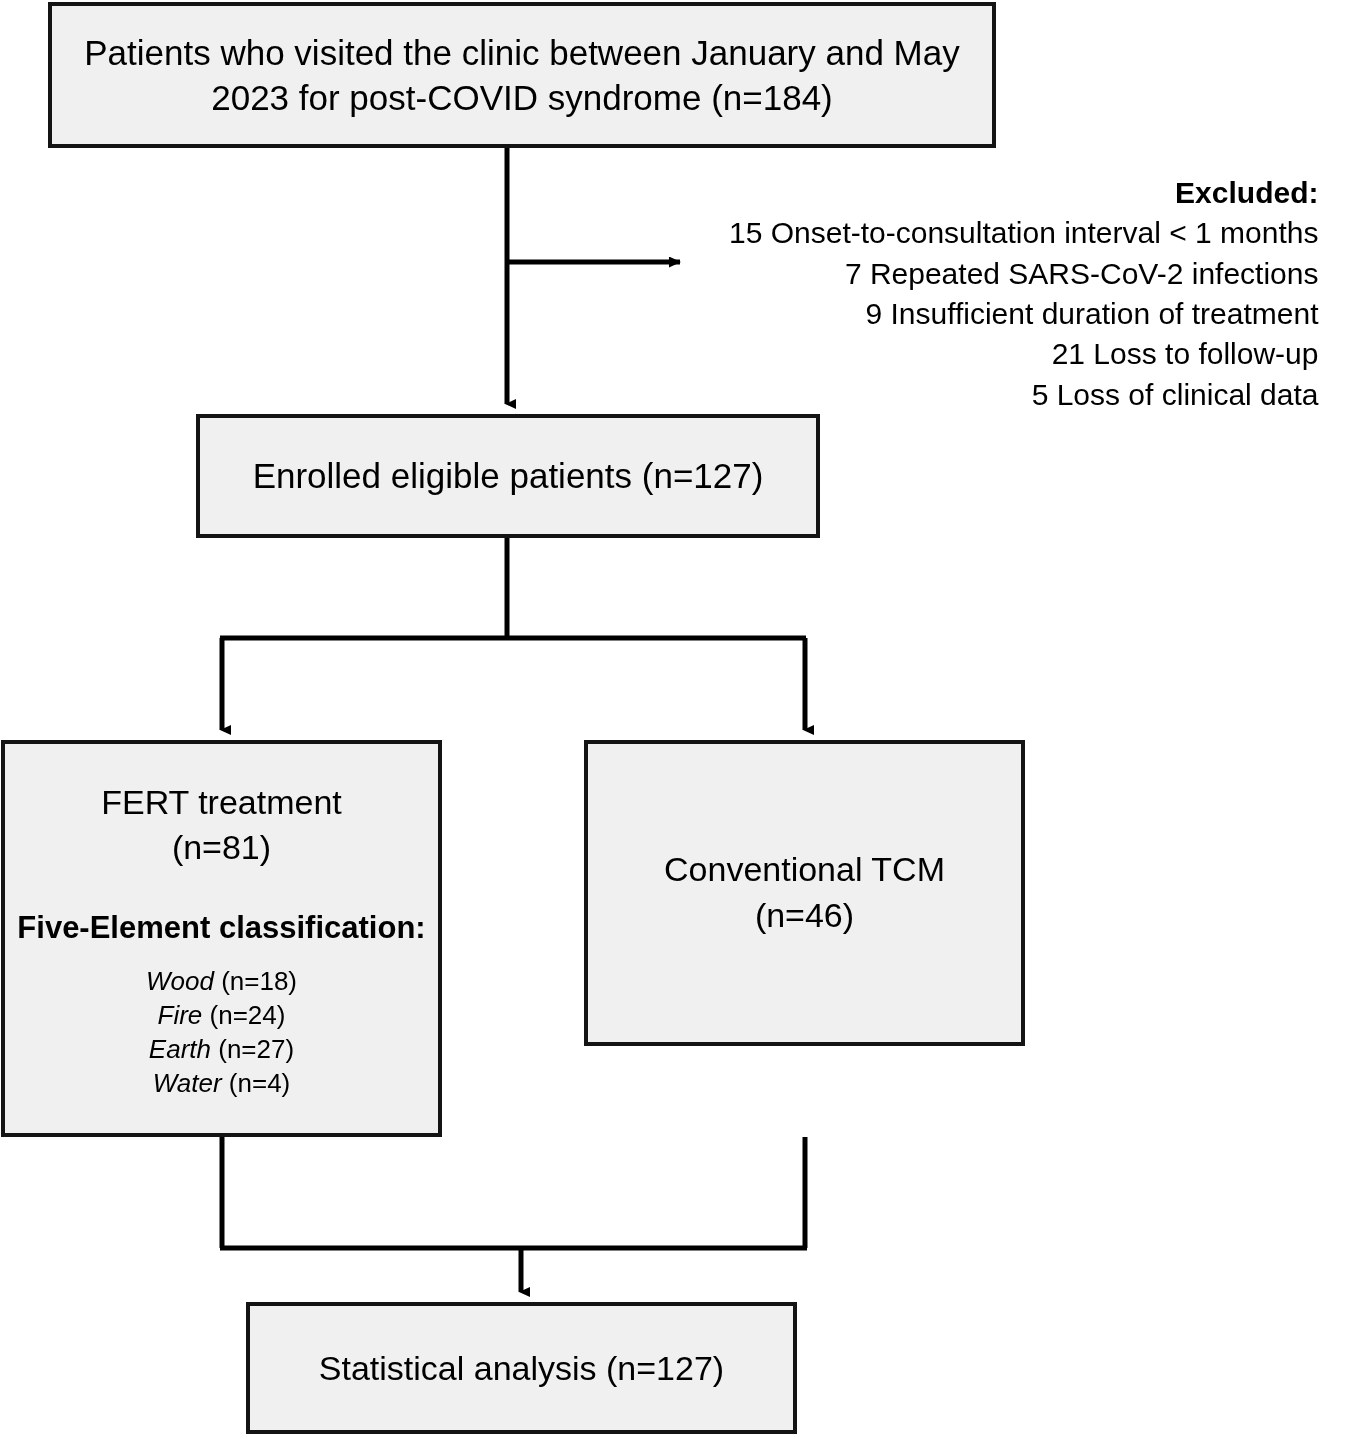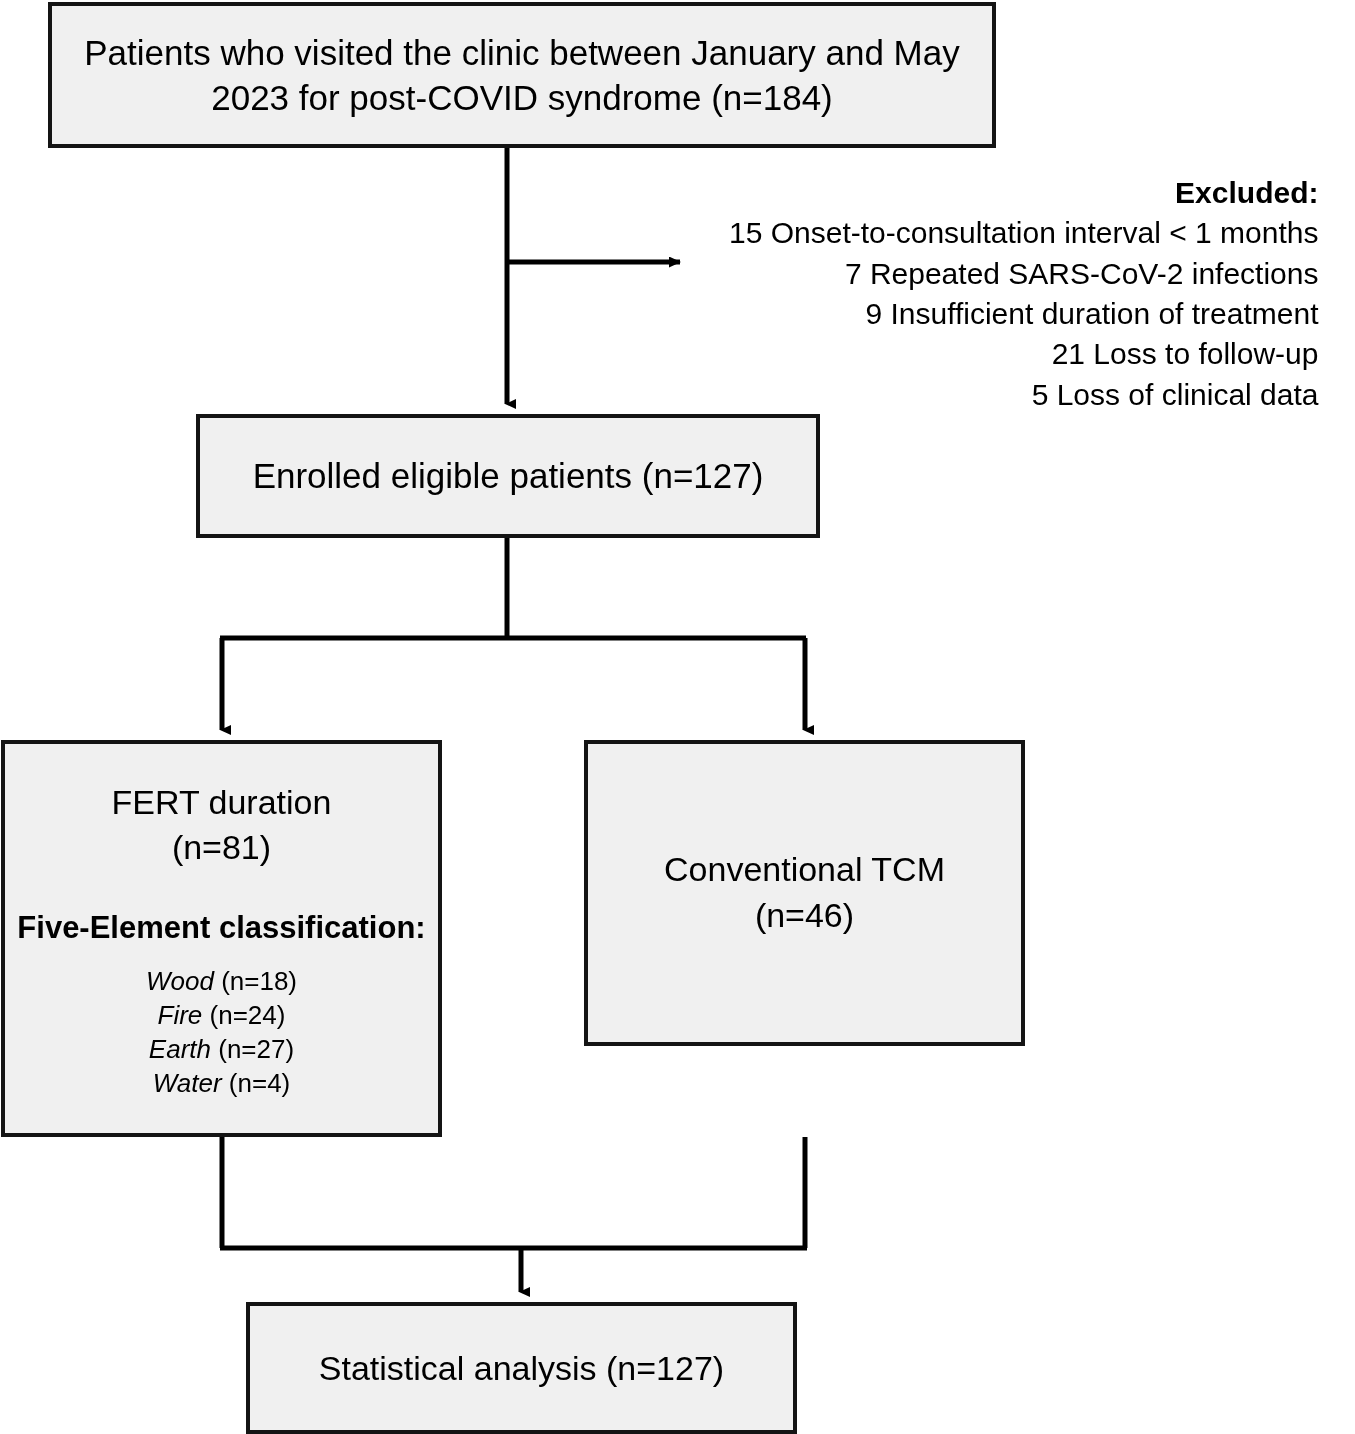--- a/index.html
+++ b/index.html
@@ -184,21 +184,21 @@
     <div class="exc-line">21 Loss to follow-up</div>
     <div class="exc-line">5 Loss of clinical data</div>
   </div>
 
   <div class="node" id="node-enrolled">
     <div class="node-text">Enrolled eligible patients (n=127)</div>
   </div>
 
   <div class="node" id="node-fert">
     <div class="fert-title">
-      <div>FERT duration</div>
+      <div>FERT treatment</div>
       <div>(n=81)</div>
     </div>
     <div class="fert-spacer"></div>
     <div class="fert-heading">Five-Element classification:</div>
     <div class="fert-list">
       <div><span class="elem">Wood</span> <span>(n=18)</span></div>
       <div><span class="elem">Fire</span> <span>(n=24)</span></div>
       <div><span class="elem">Earth</span> <span>(n=27)</span></div>
       <div><span class="elem">Water</span> <span>(n=4)</span></div>
     </div>

